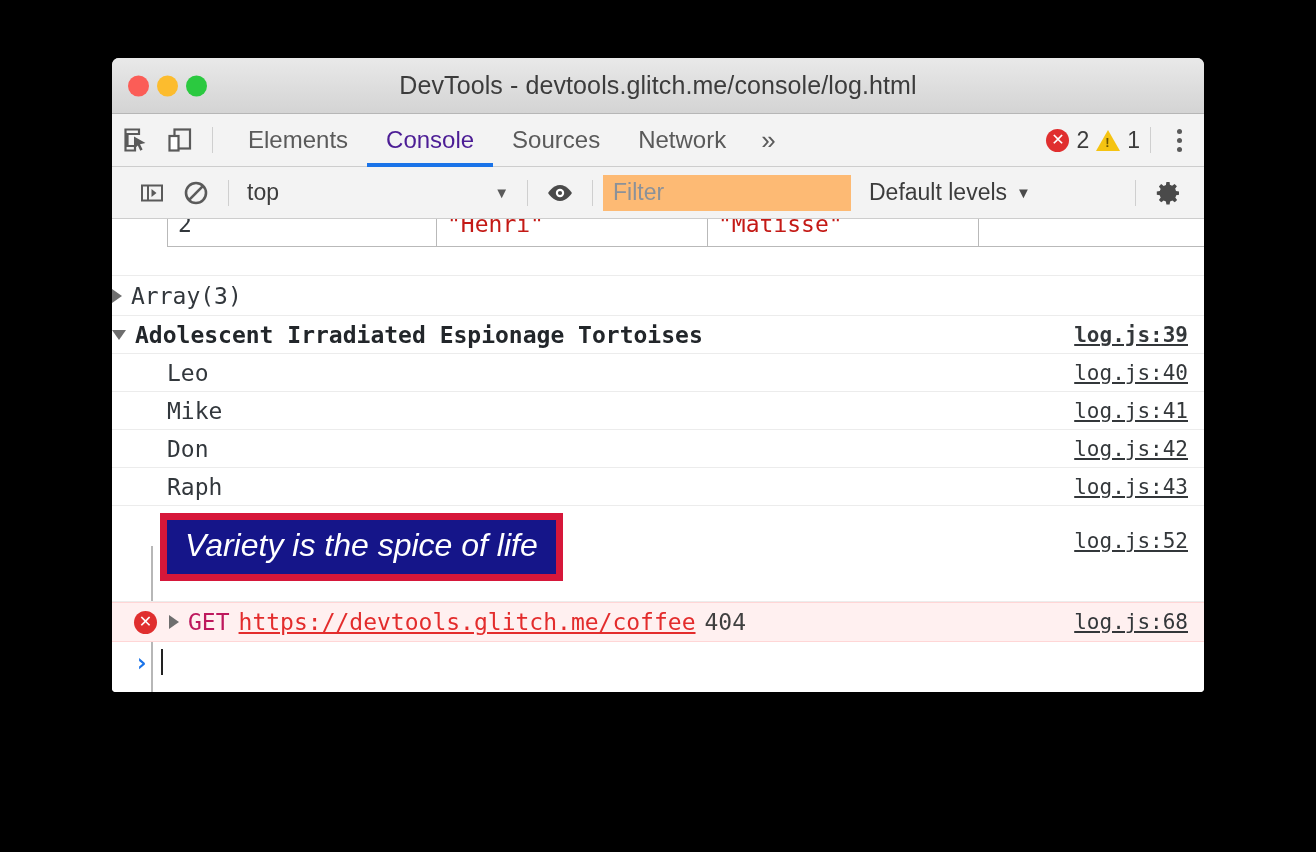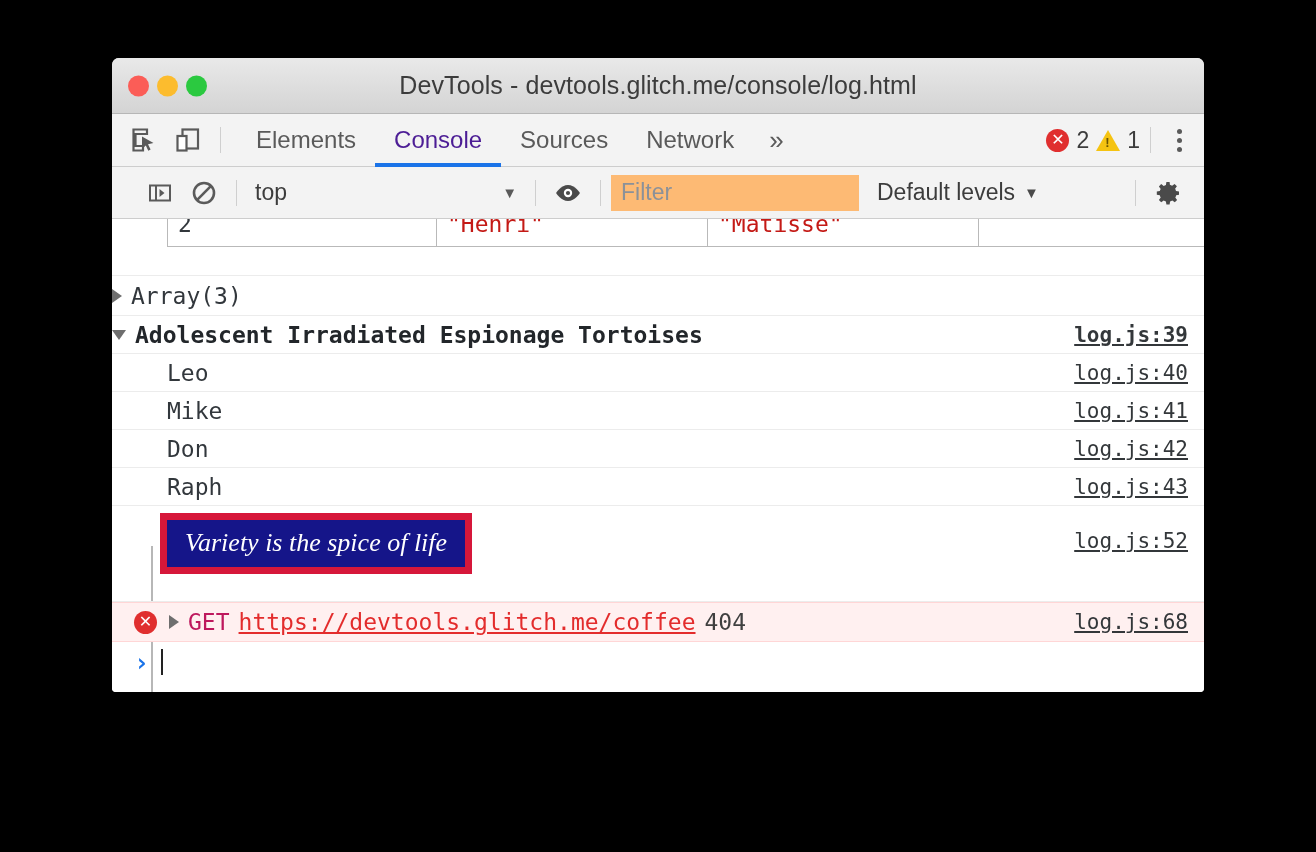--- a/index.html
+++ b/index.html
@@ -67,21 +67,21 @@
   }
 
   
   .tabbar {
     position: relative;
     height: 53px;
     background: #f3f3f3;
     border-bottom: 1px solid #cdcdcd;
     display: flex;
     align-items: center;
-    padding-left: 10px;
+    padding-left: 2px;
     box-sizing: border-box;
   }
   .tool-icon {
     width: 44px;
     height: 40px;
     display: flex;
     align-items: center;
     justify-content: center;
     cursor: pointer;
   }
@@ -176,21 +176,21 @@
     display: block;
   }
 
   
   .console-toolbar {
     height: 52px;
     background: #f3f3f3;
     border-bottom: 1px solid #cdcdcd;
     display: flex;
     align-items: center;
-    padding-left: 26px;
+    padding-left: 18px;
     box-sizing: border-box;
   }
   .ctx-select {
     display: flex;
     align-items: center;
     width: 270px;
     font-size: 23px;
     color: #3c3c3c;
     cursor: pointer;
     padding-left: 8px;
@@ -336,23 +336,23 @@
     align-items: flex-start;
   }
   .styled-box {
     margin: 7px 0 0 48px;
     background: #151589;
     border: 7px solid #d6173a;
     padding: 8px 18px 10px 18px;
     box-sizing: border-box;
   }
   .styled-text {
-    font-family: Liberation Serif, serif;
+    font-family: Liberation Sans, sans-serif;
     font-style: italic;
-    font-size: 26px;
+    font-size: 32px;
     color: #ffffff;
     white-space: nowrap;
     line-height: 1.12;
   }
   .row-styled .srclink { top: 23px; transform: none; }
 
   
   .row-error {
     height: 40px;
     background: #fff0f0;

